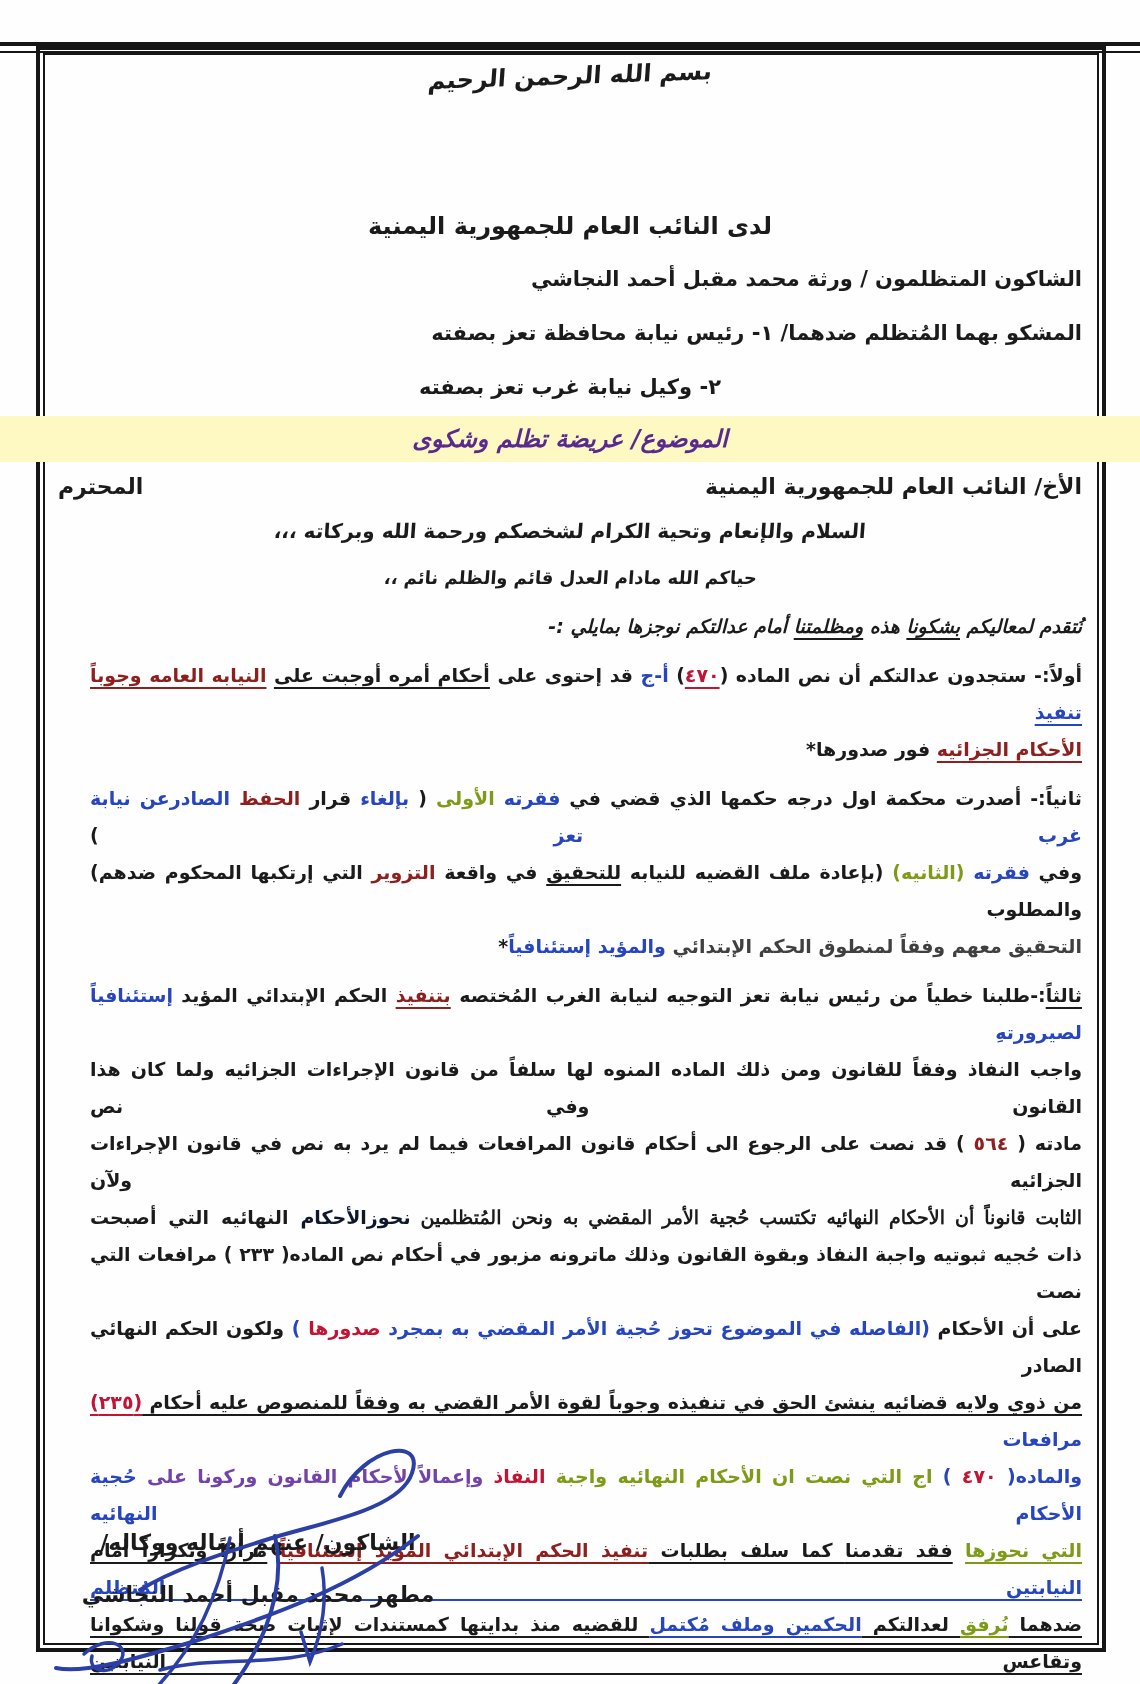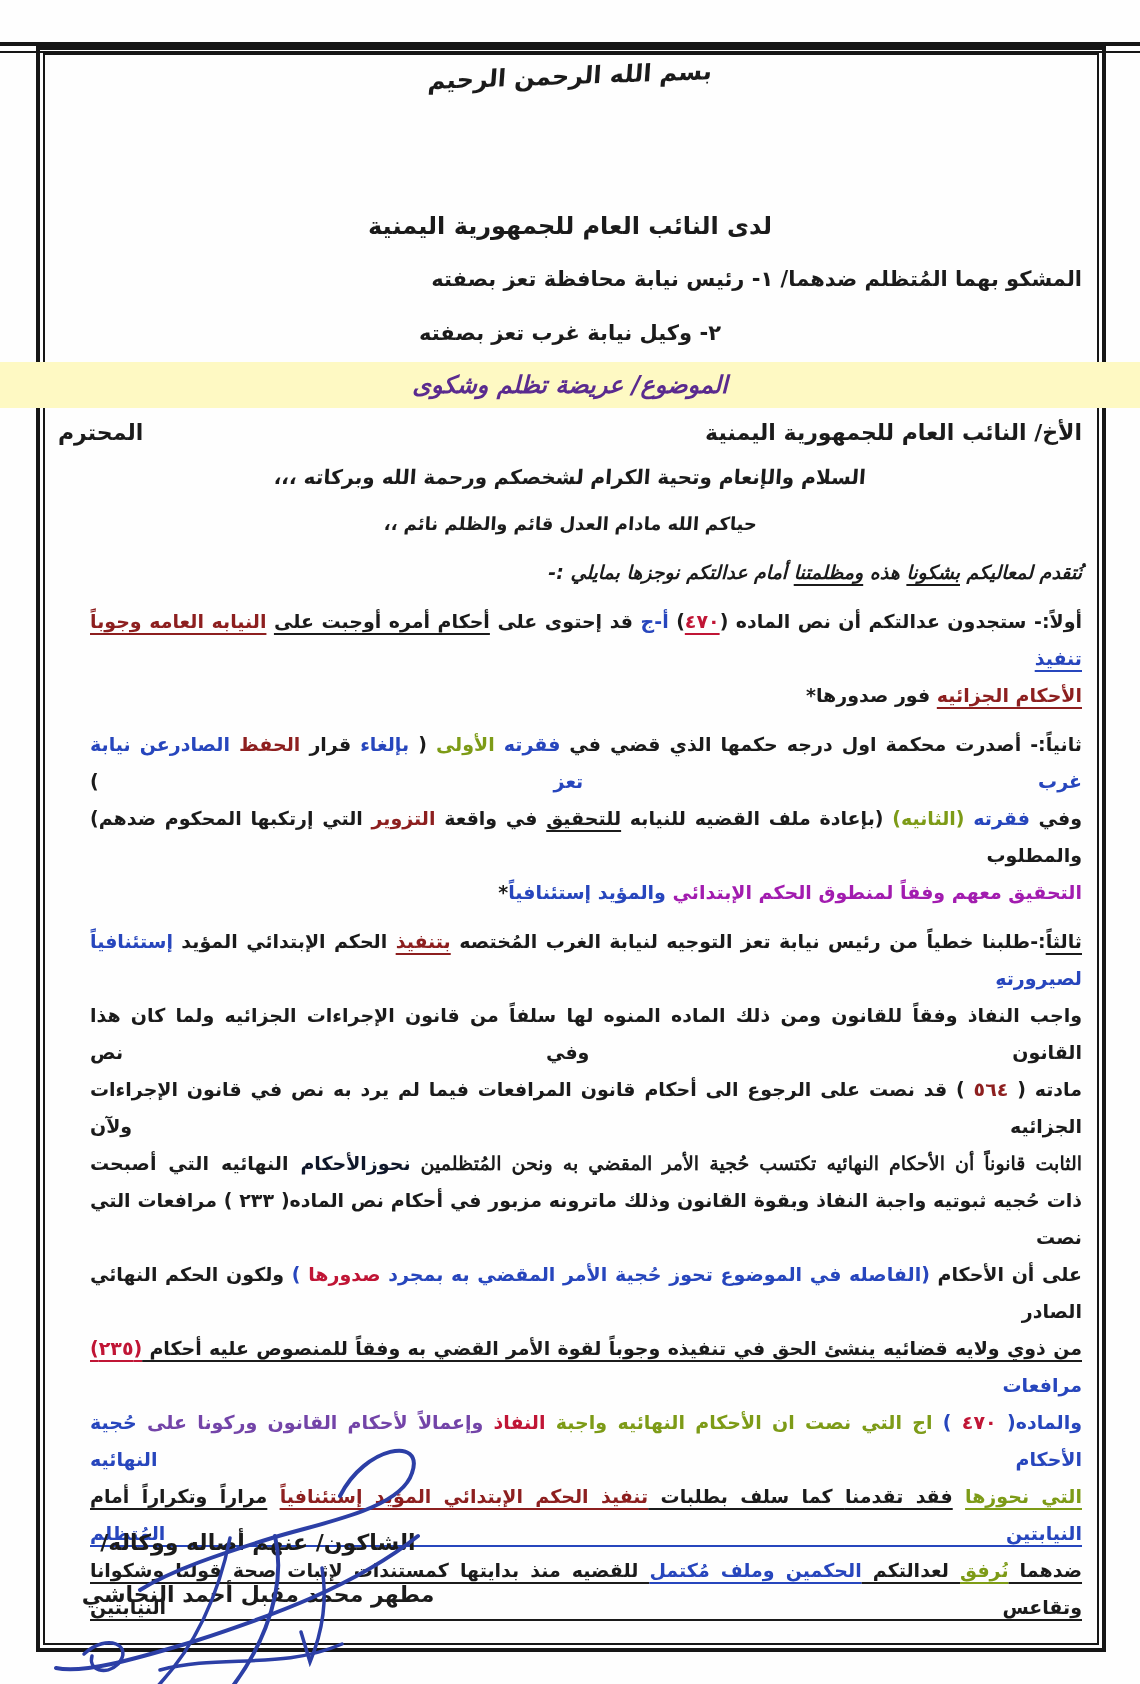--- a/index.html
+++ b/index.html
@@ -59,20 +59,21 @@
   </div>
 
   <div class="content">
 
     <div class="calli bismillah">
       <span>بسم الله الرحمن الرحيم</span>
     </div>
 
     <div class="doc-title">لدى النائب العام للجمهورية اليمنية</div>
 
+    <div class="party-line">الشاكون المتظلمون / ورثة محمد مقبل أحمد النجاشي</div>
     <div class="party-line">المشكو بهما المُتظلم ضدهما/ ١- رئيس نيابة محافظة تعز بصفته</div>
     <div class="party-line centered">٢- وكيل نيابة غرب تعز بصفته</div>
 
     <div class="subject-band" style="background: #fef9c3;">
       <span class="subject-text" style="color: rgb(90, 43, 143);">الموضوع/ عريضة تظلم وشكوى</span>
     </div>
 
     <div class="addressee-row">
       <span>الأخ/ النائب العام للجمهورية اليمنية</span>
       <span>المحترم</span>
@@ -89,21 +90,21 @@
         <div class="bodyline ln-r"><span>نُتقدم لمعاليكم </span><span class="u">بشكونا</span><span> هذه </span><span class="u">ومظلمتنا</span><span> أمام عدالتكم نوجزها بمايلي</span><span> :-</span></div>
       </div>
 
     <div class="para">
         <div class="bodyline ln-j"><span style="color: rgb(27, 27, 27);">أولاً:- </span><span style="color: rgb(27, 27, 27);">ستجدون عدالتكم أن نص الماده (</span><span class="u" style="color: rgb(192, 21, 53);">٤٧٠</span><span style="color: rgb(27, 27, 27);">) </span><span style="color: rgb(39, 70, 189);">أ-ج</span><span style="color: rgb(27, 27, 27);"> قد إحتوى على </span><span class="u" style="color: rgb(27, 27, 27);">أحكام أمره أوجبت على</span><span style="color: rgb(27, 27, 27);"> </span><span class="u" style="color: rgb(141, 31, 31);">النيابه العامه وجوباً</span><span style="color: rgb(27, 27, 27);"> </span><span class="u" style="color: rgb(39, 70, 189);">تنفيذ</span></div>
         <div class="bodyline ln-r"><span class="u" style="color: rgb(141, 31, 31);">الأحكام الجزائيه</span><span style="color: rgb(27, 27, 27);">   فور صدورها*</span></div>
       </div>
     <div class="para">
         <div class="bodyline ln-j"><span style="color: rgb(27, 27, 27);">ثانياً:- </span><span style="color: rgb(27, 27, 27);">أصدرت  محكمة اول درجه حكمها الذي قضي في </span><span style="color: rgb(39, 70, 189);">فقرته </span><span style="color: rgb(125, 155, 23);">الأولى</span><span style="color: rgb(27, 27, 27);"> ( </span><span style="color: rgb(39, 70, 189);">بإلغاء </span><span style="color: rgb(27, 27, 27);">قرار </span><span style="color: rgb(141, 31, 31);">الحفظ </span><span style="color: rgb(39, 70, 189);">الصادرعن نيابة غرب تعز</span><span style="color: rgb(27, 27, 27);"> )</span></div>
         <div class="bodyline ln-j"><span style="color: rgb(27, 27, 27);">وفي </span><span style="color: rgb(39, 70, 189);">فقرته </span><span style="color: rgb(125, 155, 23);">(الثانيه)</span><span style="color: rgb(27, 27, 27);"> (بإعادة ملف القضيه للنيابه </span><span class="u" style="color: rgb(27, 27, 27);">للتحقيق</span><span style="color: rgb(27, 27, 27);"> في واقعة </span><span style="color: rgb(141, 31, 31);">التزوير</span><span style="color: rgb(27, 27, 27);"> التي إرتكبها المحكوم ضدهم) والمطلوب</span></div>
-        <div class="bodyline ln-r"><span style="color: #a21caf;">التحقيق معهم وفقاً لمنطوق الحكم الإبتدائي </span><span style="color: rgb(39, 70, 189);">والمؤيد إستئنافياً</span><span style="color: rgb(27, 27, 27);">*</span></div>
+        <div class="bodyline ln-r"><span style="color: #404040;">التحقيق معهم وفقاً لمنطوق الحكم الإبتدائي </span><span style="color: rgb(39, 70, 189);">والمؤيد إستئنافياً</span><span style="color: rgb(27, 27, 27);">*</span></div>
       </div>
     <div class="para">
         <div class="bodyline ln-j"><span class="u" style="color: rgb(27, 27, 27);">ثالثاً</span><span style="color: rgb(27, 27, 27);">:-طلبنا خطياً من رئيس نيابة تعز التوجيه لنيابة الغرب المُختصه </span><span class="u" style="color: rgb(141, 31, 31);">بتنفيذ</span><span style="color: rgb(27, 27, 27);"> الحكم الإبتدائي المؤيد </span><span style="color: rgb(39, 70, 189);">إستئنافياً لصيرورتهِ</span></div>
         <div class="bodyline ln-j"><span style="color: rgb(27, 27, 27);">واجب النفاذ وفقاً للقانون ومن ذلك الماده المنوه لها سلفاً من قانون الإجراءات الجزائيه ولما كان هذا القانون وفي نص</span></div>
         <div class="bodyline ln-j"><span style="color: rgb(27, 27, 27);">مادته ( </span><span style="color: rgb(141, 31, 31);">٥٦٤</span><span style="color: rgb(27, 27, 27);"> ) قد نصت على الرجوع الى أحكام قانون المرافعات فيما لم يرد به نص في قانون الإجراءات الجزائيه ولآن</span></div>
         <div class="bodyline ln-j"><span style="color: rgb(27, 27, 27); font-family: Liberation Serif, serif;">الثابت قانوناً أن الأحكام النهائيه تكتسب حُجية الأمر المقضي به ونحن المُتظلمين </span><span style="color: #0f172a;">نحوزالأحكام</span><span style="color: rgb(27, 27, 27);"> النهائيه التي أصبحت</span></div>
         <div class="bodyline ln-j"><span style="color: rgb(27, 27, 27);">ذات حُجيه ثبوتيه واجبة النفاذ وبقوة القانون وذلك ماترونه مزبور في أحكام نص الماده( ٢٣٣ ) مرافعات التي نصت</span></div>
         <div class="bodyline ln-j"><span style="color: rgb(27, 27, 27);">على أن الأحكام </span><span style="color: rgb(39, 70, 189);">(الفاصله في الموضوع تحوز حُجية الأمر المقضي به بمجرد </span><span style="color: rgb(192, 21, 53);">صدورها</span><span style="color: rgb(39, 70, 189);"> )</span><span style="color: rgb(27, 27, 27);"> ولكون الحكم النهائي الصادر</span></div>
         <div class="bodyline ln-j"><span class="u" style="color: rgb(27, 27, 27);">من ذوي ولايه قضائيه ينشئ الحق في تنفيذه وجوباً لقوة الأمر القضي به وفقاً للمنصوص عليه أحكام </span><span class="u" style="color: rgb(192, 21, 53);">(٢٣٥)</span><span style="color: rgb(27, 27, 27);"> </span><span style="color: rgb(39, 70, 189);">مرافعات</span></div>
         <div class="bodyline ln-j"><span style="color: rgb(39, 70, 189);">والماده( </span><span style="color: rgb(192, 21, 53);">٤٧٠</span><span style="color: rgb(39, 70, 189);"> ) </span><span style="color: rgb(125, 155, 23);">اج التي نصت ان الأحكام النهائيه واجبة </span><span style="color: rgb(192, 21, 53);">النفاذ</span><span style="color: rgb(27, 27, 27);"> </span><span style="color: rgb(115, 68, 168);">وإعمالاً لأحكام القانون وركونا على </span><span style="color: rgb(39, 70, 189);">حُجية الأحكام النهائيه</span></div>

